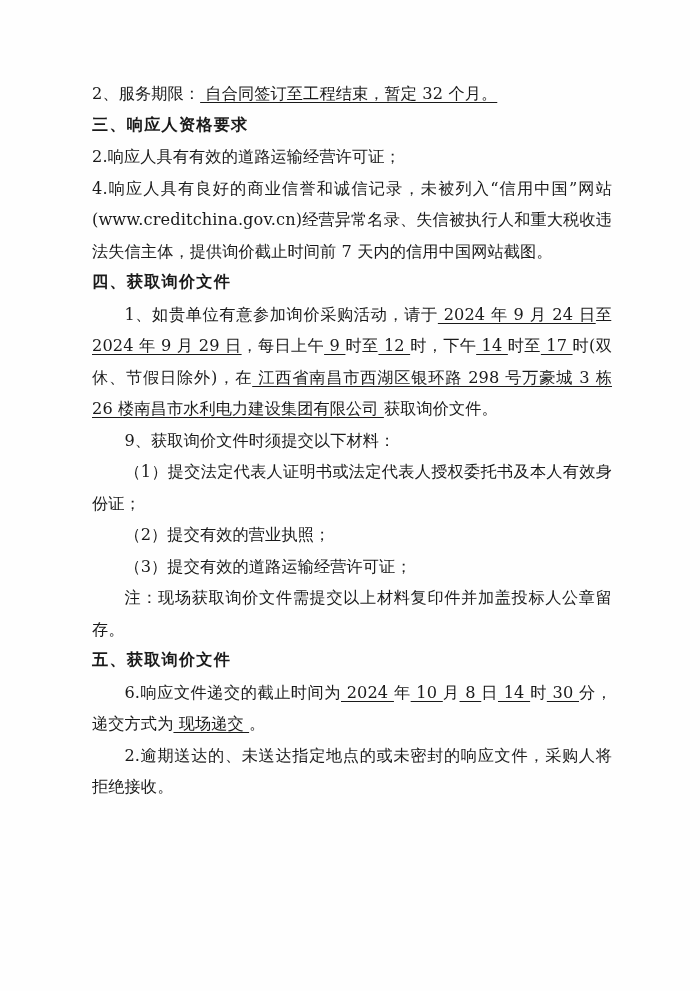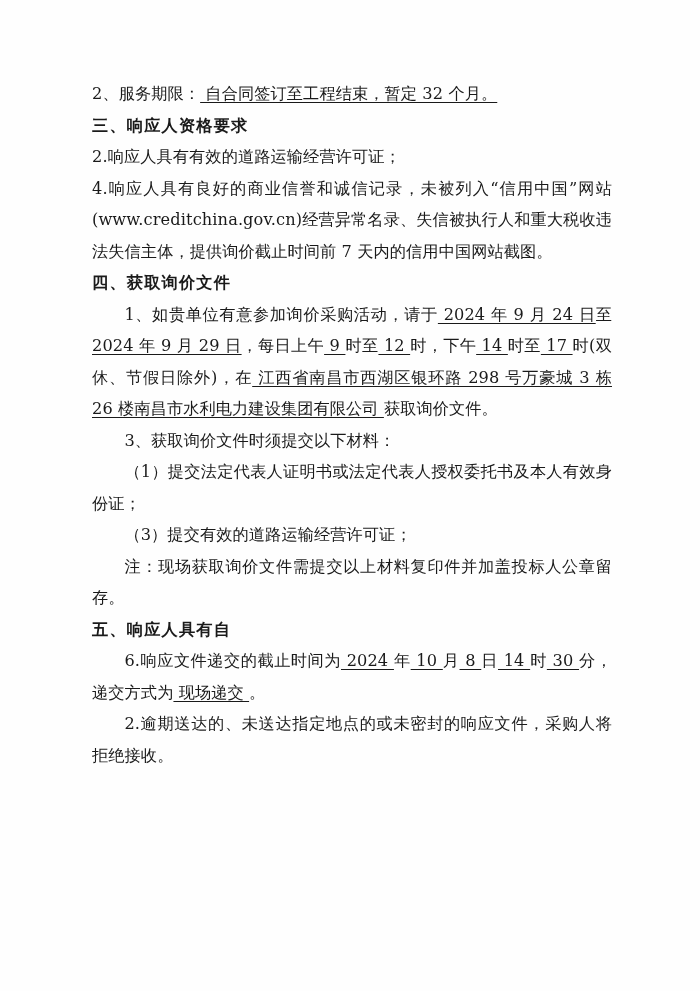--- a/index.html
+++ b/index.html
@@ -29,42 +29,44 @@
     text-justify: inter-ideograph;
     letter-spacing: 0.1px;
   }
   p {
     margin: 0;
     padding: 0;
   }
   .heading {
     font-weight: bold;
     letter-spacing: 1.2px;
+    font-family: Liberation Serif, serif;
   }
   .indent2 { text-indent: 2em; }
   .u {
     text-decoration: underline;
     text-underline-offset: 3px;
     text-decoration-thickness: 1px;
   }
 </style>
 </head>
 <body>
 
 <div class="page">
   <div class="doc-body">
     <div id="content">
         <p><span>2、服务期限：</span><span class="u"> 自合同签订至工程结束，暂定 32 个月。</span></p>
         <p class="heading"><span>三、响应人资格要求</span></p>
         <p><span>2.响应人具有有效的道路运输经营许可证；</span></p>
         <p><span>4.响应人具有良好的商业信誉和诚信记录，未被列入“信用中国”网站(www.creditchina.gov.cn)经营异常名录、失信被执行人和重大税收违法失信主体，提供询价截止时间前 7 天内的信用中国网站截图。</span></p>
         <p class="heading"><span>四、获取询价文件</span></p>
         <p class="indent2"><span>1、如贵单位有意参加询价采购活动，请于</span><span class="u"> 2024 年 9 月 24 日</span><span>至</span><span class="u"> 2024 年 9 月 29 日</span><span>，每日上午</span><span class="u"> 9 </span><span>时至</span><span class="u"> 12 </span><span>时，下午</span><span class="u"> 14 </span><span>时至</span><span class="u"> 17 </span><span>时(双休、节假日除外)，在</span><span class="u"> 江西省南昌市西湖区银环路 298 号万豪城 3 栋 26 楼南昌市水利电力建设集团有限公司 </span><span>获取询价文件。</span></p>
-        <p class="indent2"><span>3、获取询价文件时须提交以下材料：</span></p>
+        <p class="indent2"><span>9、获取询价文件时须提交以下材料：</span></p>
         <p class="indent2"><span>（1）提交法定代表人证明书或法定代表人授权委托书及本人有效身份证；</span></p>
+        <p class="indent2"><span>（2）提交有效的营业执照；</span></p>
         <p class="indent2"><span>（3）提交有效的道路运输经营许可证；</span></p>
         <p class="indent2"><span>注：现场获取询价文件需提交以上材料复印件并加盖投标人公章留存。</span></p>
-        <p class="heading"><span>五、响应人具有自</span></p>
+        <p class="heading"><span>五、获取询价文件</span></p>
         <p class="indent2"><span>6.响应文件递交的截止时间为</span><span class="u"> 2024 </span><span>年</span><span class="u"> 10 </span><span>月</span><span class="u"> 8 </span><span>日</span><span class="u"> 14 </span><span>时</span><span class="u"> 30 </span><span>分，递交方式为</span><span class="u"> 现场递交 </span><span>。</span></p>
         <p class="indent2"><span>2.逾期送达的、未送达指定地点的或未密封的响应文件，采购人将拒绝接收。</span></p>
       </div>
   </div>
 </div>
 
 </body></html>

